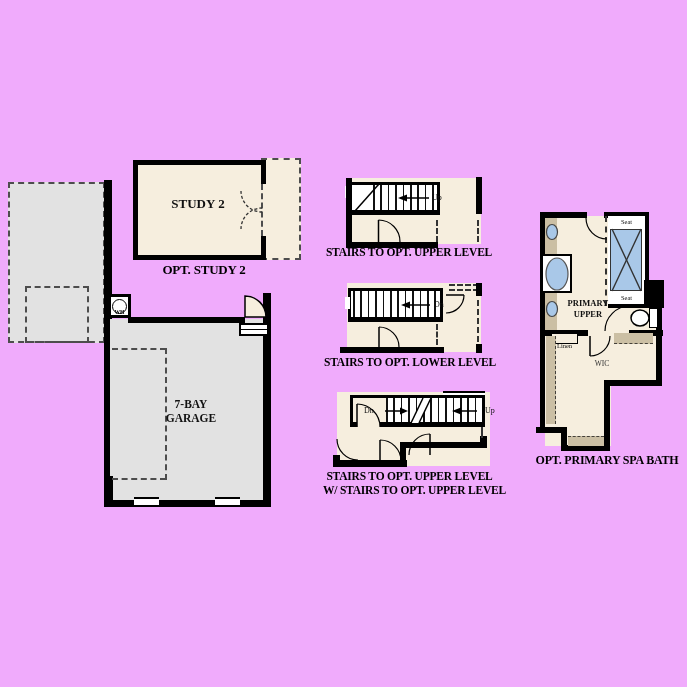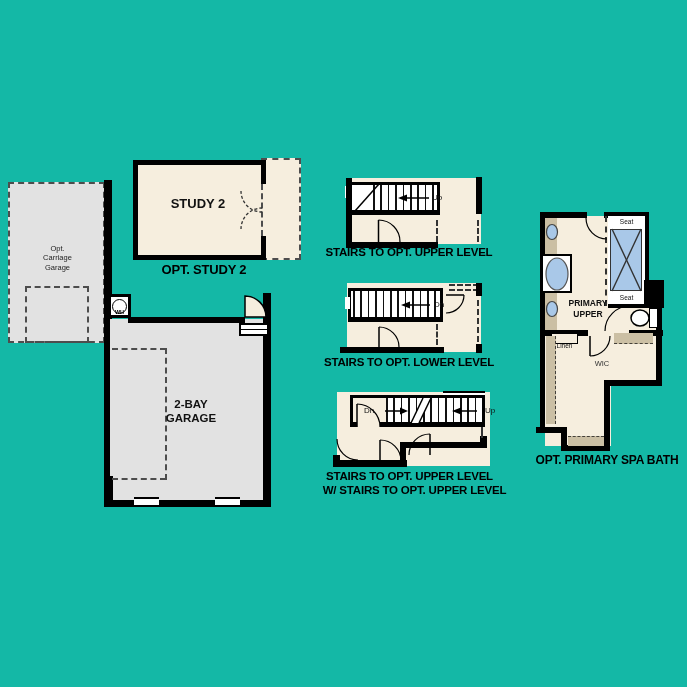--- a/index.html
+++ b/index.html
@@ -1,18 +1,18 @@
 <!DOCTYPE html>
 <html><head>
 <meta charset="utf-8">
 <style>
   html,body{margin:0;padding:0;background:#fff;}
   #canvas{
-    position:relative;width:687px;height:687px;background:#14b8a6;overflow:hidden;
-    font-family:Liberation Sans, sans-serif;color:#000;
+    position:relative;width:687px;height:687px;background:#f0abfc;overflow:hidden;
+    font-family:Liberation Serif, serif;color:#000;
   }
   .abs{position:absolute;}
   .wall{position:absolute;background:#000;}
   .cream{background:#f6eede;}
   .gray{background:#e2e2e2;}
   .tan{background:#cbbfa4;}
   .dashbox{position:absolute;border:2px dashed #4d4d4d;box-sizing:border-box;}
   .dashv{position:absolute;border-left:2.5px dashed #333;}
   .dashh{position:absolute;border-top:2.5px dashed #333;}
   .caption{position:absolute;font-weight:bold;font-size:12px;letter-spacing:-0.2px;
@@ -180,25 +180,22 @@
       <path stroke-width="1.2" d="M 586 218 A 21 21 0 0 0 607 239"></path>
       <path d="M 590 336 L 590 356"></path>
       <path stroke-width="1.2" d="M 590 356 A 20 20 0 0 0 610 336"></path>
       <path stroke-width="1.2" d="M 605 331 A 25 25 0 0 1 630 306"></path>
     </g>
   </svg>
 
   <div class="room-label" style="left:148px;top:196px;width:100px;font-size:13px;">STUDY 2</div>
   <div class="caption" style="left:128px;top:262px;width:152px;font-size:13px;">OPT. STUDY 2</div>
 
-  <div class="room-label" style="left:20px;top:244px;width:75px;font-size:7.5px;font-weight:normal;color:#222;">Opt.
-Carriage
-Garage</div>
-
-  <div class="room-label" style="left:141px;top:397px;width:100px;font-size:11.5px;">2-BAY
+
+  <div class="room-label" style="left:141px;top:397px;width:100px;font-size:11.5px;">7-BAY
 GARAGE</div>
 
   <div class="tiny" style="left:432px;top:194px;">Up</div>
   <div class="caption" style="left:324px;top:246px;width:170px;font-size:11.5px;">STAIRS TO OPT. UPPER LEVEL</div>
 
   <div class="tiny" style="left:434px;top:301px;">Dn</div>
   <div class="caption" style="left:324px;top:356px;width:170px;font-size:11.5px;">STAIRS TO OPT. LOWER LEVEL</div>
 
   <div class="tiny" style="left:364px;top:407px;">Dn</div>
   <div class="tiny" style="left:485px;top:407px;">Up</div>

